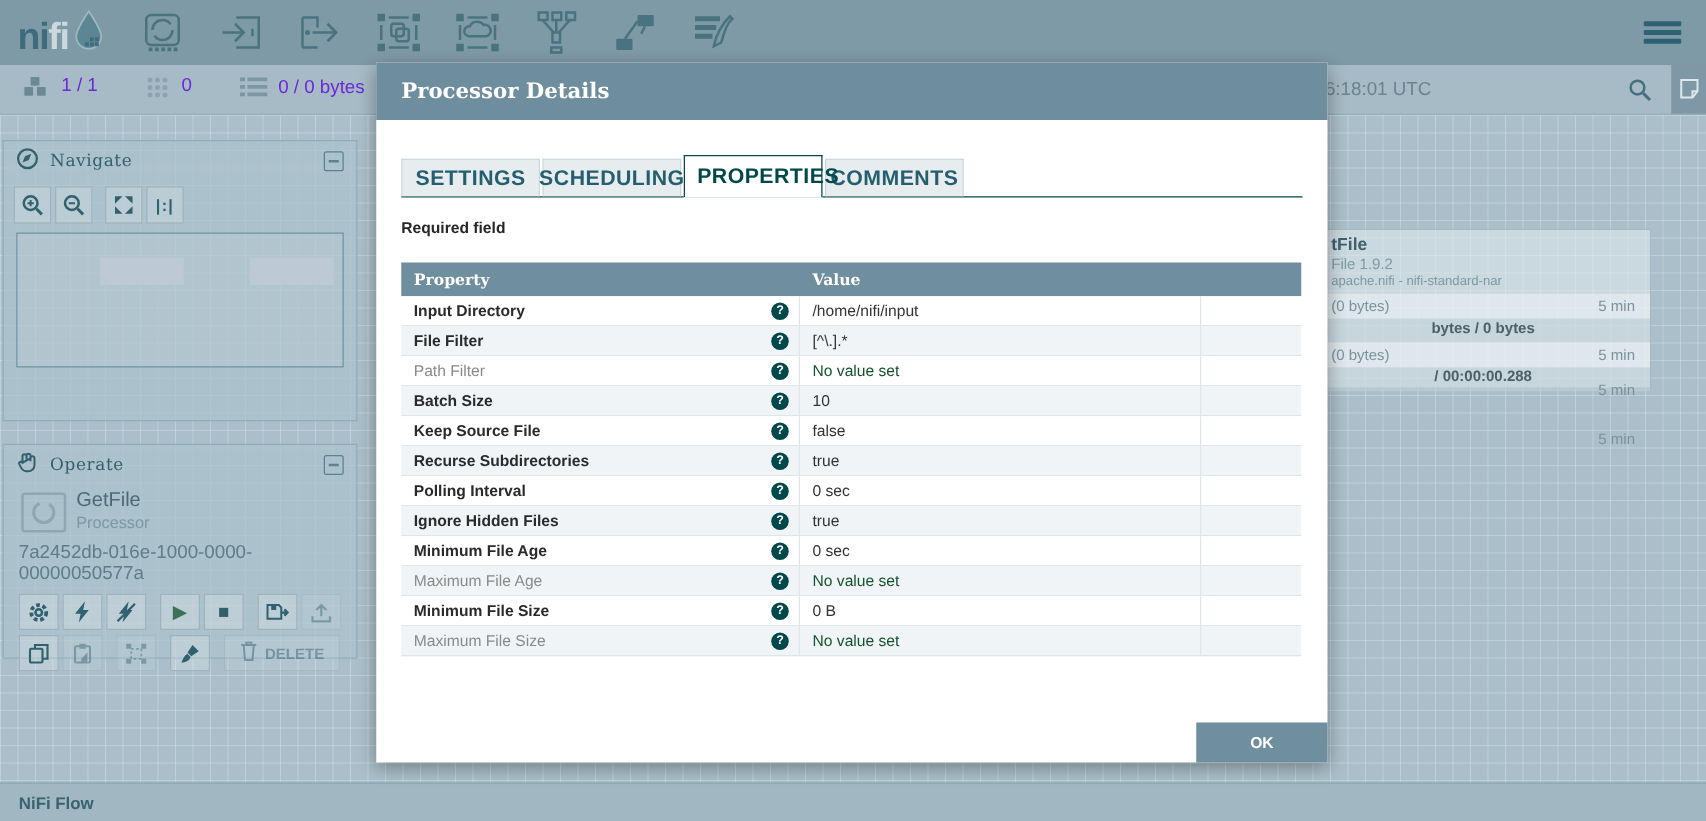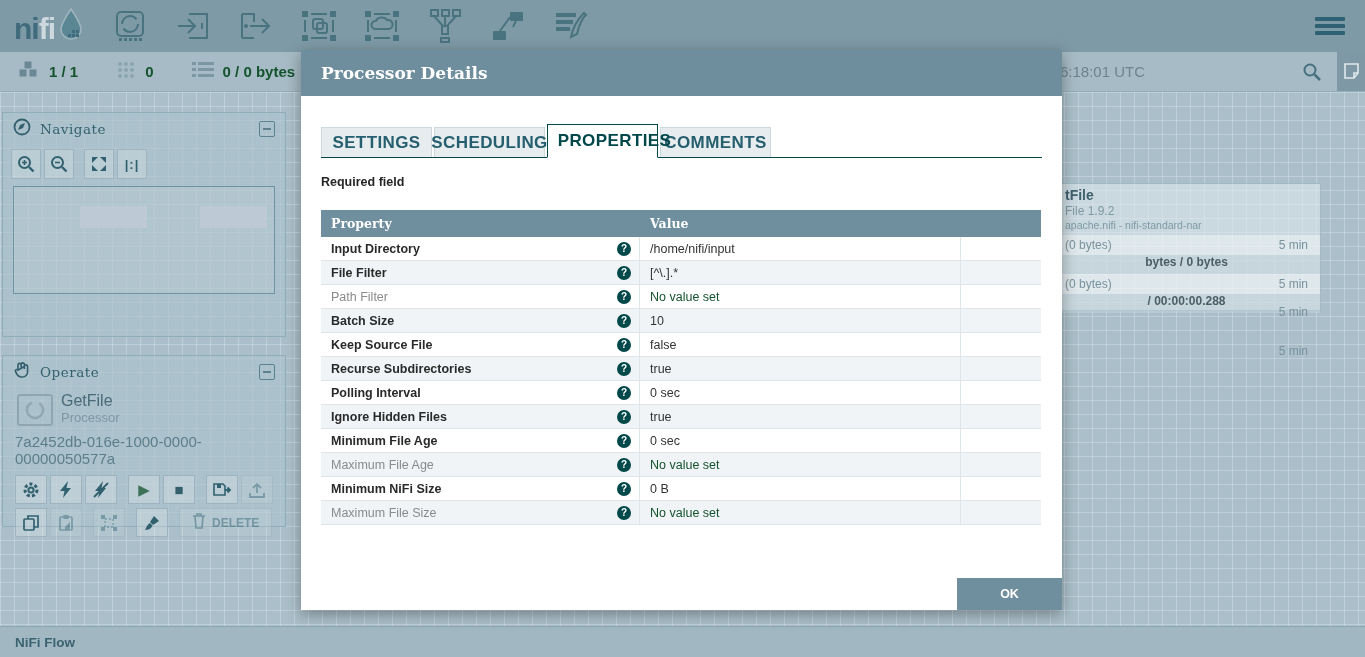--- a/index.html
+++ b/index.html
@@ -15,21 +15,21 @@
   .tools { display:flex; align-items:center; gap:23px; }
   .toolic { width:40px; height:36px; display:flex; align-items:center; justify-content:center; cursor:pointer; }
   .toolic svg { stroke:#4a7380; fill:none; stroke-width:2; }
   .toolic .fillp { fill:#4a7380; stroke:none; }
   .hamburger { margin-left:auto; margin-right:6px; width:30px; cursor:pointer; }
   .hamburger div { height:4px; background:#2e6273; margin:3px 0; border-radius:1px; }
 
   
   .statusbar { position:absolute; top:52px; left:0; width:100%; height:40px; background:#a6bbc5;
                border-bottom:1px solid #93aeba; display:flex; align-items:center; z-index:1; }
-  .sstat { display:flex; align-items:center; gap:9px; margin-left:38px; font-size:15px; font-weight:bold; color:#14532d; }
+  .sstat { display:flex; align-items:flex-start; gap:9px; margin-left:38px; font-size:15px; font-weight:normal; color:#6d28d9; }
   .sstat:first-child { margin-left:18px; }
   .status-right { position:absolute; right:0; top:0; height:39px; display:flex; align-items:center; }
   .time { font-size:15px; color:#6b848e; margin-right:150px; }
   .searchbtn { width:34px; height:34px; display:flex; align-items:center; justify-content:center; cursor:pointer; }
   .panelbtn { width:28px; height:39px; background:#7e99a5; display:flex; align-items:center; justify-content:center; cursor:pointer; margin-left:8px; }
 
   
   .canvas { position:absolute; top:92px; left:0; width:100%; height:534px; background:#aabfc9;
             background-image:
               linear-gradient(rgba(255,255,255,.25) 1px, transparent 1px),
@@ -571,21 +571,21 @@
           <div class="prow alt">
             <div class="pcell opt">
               <span class="plabel">Maximum File Age</span>
               <span class="qmark">?</span>
             </div>
             <div class="vcell unset">No value set</div>
             <div class="xcell"></div>
           </div>
           <div class="prow">
             <div class="pcell req">
-              <span class="plabel">Minimum NiFi Size</span>
+              <span class="plabel">Minimum File Size</span>
               <span class="qmark">?</span>
             </div>
             <div class="vcell">0 B</div>
             <div class="xcell"></div>
           </div>
           <div class="prow alt">
             <div class="pcell opt">
               <span class="plabel">Maximum File Size</span>
               <span class="qmark">?</span>
             </div>

